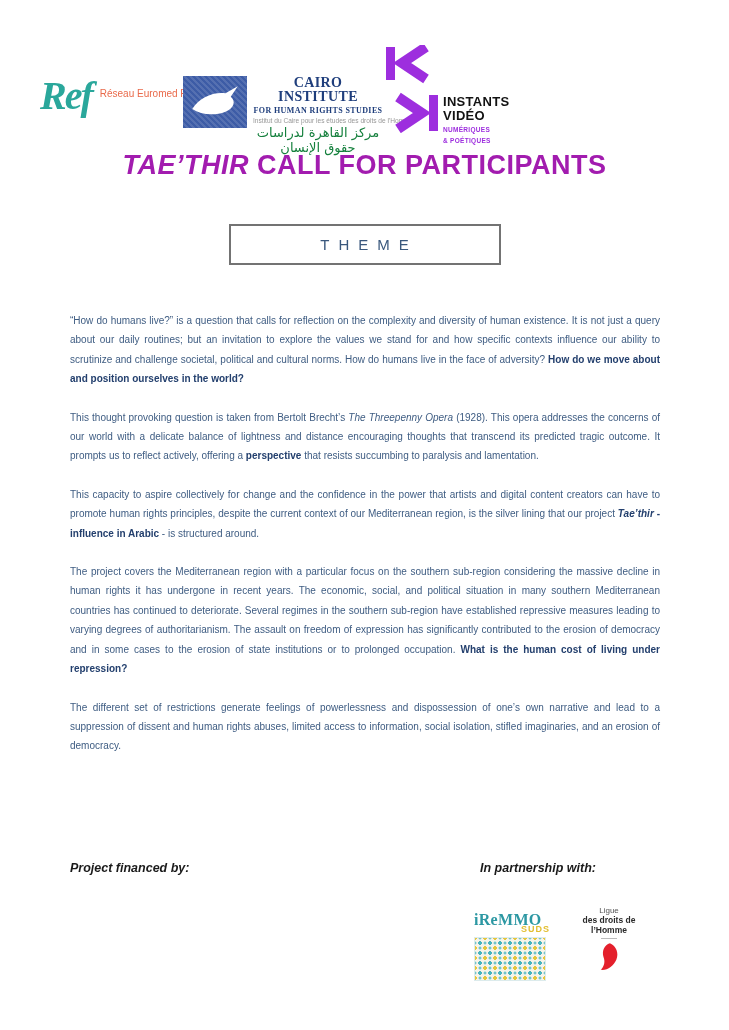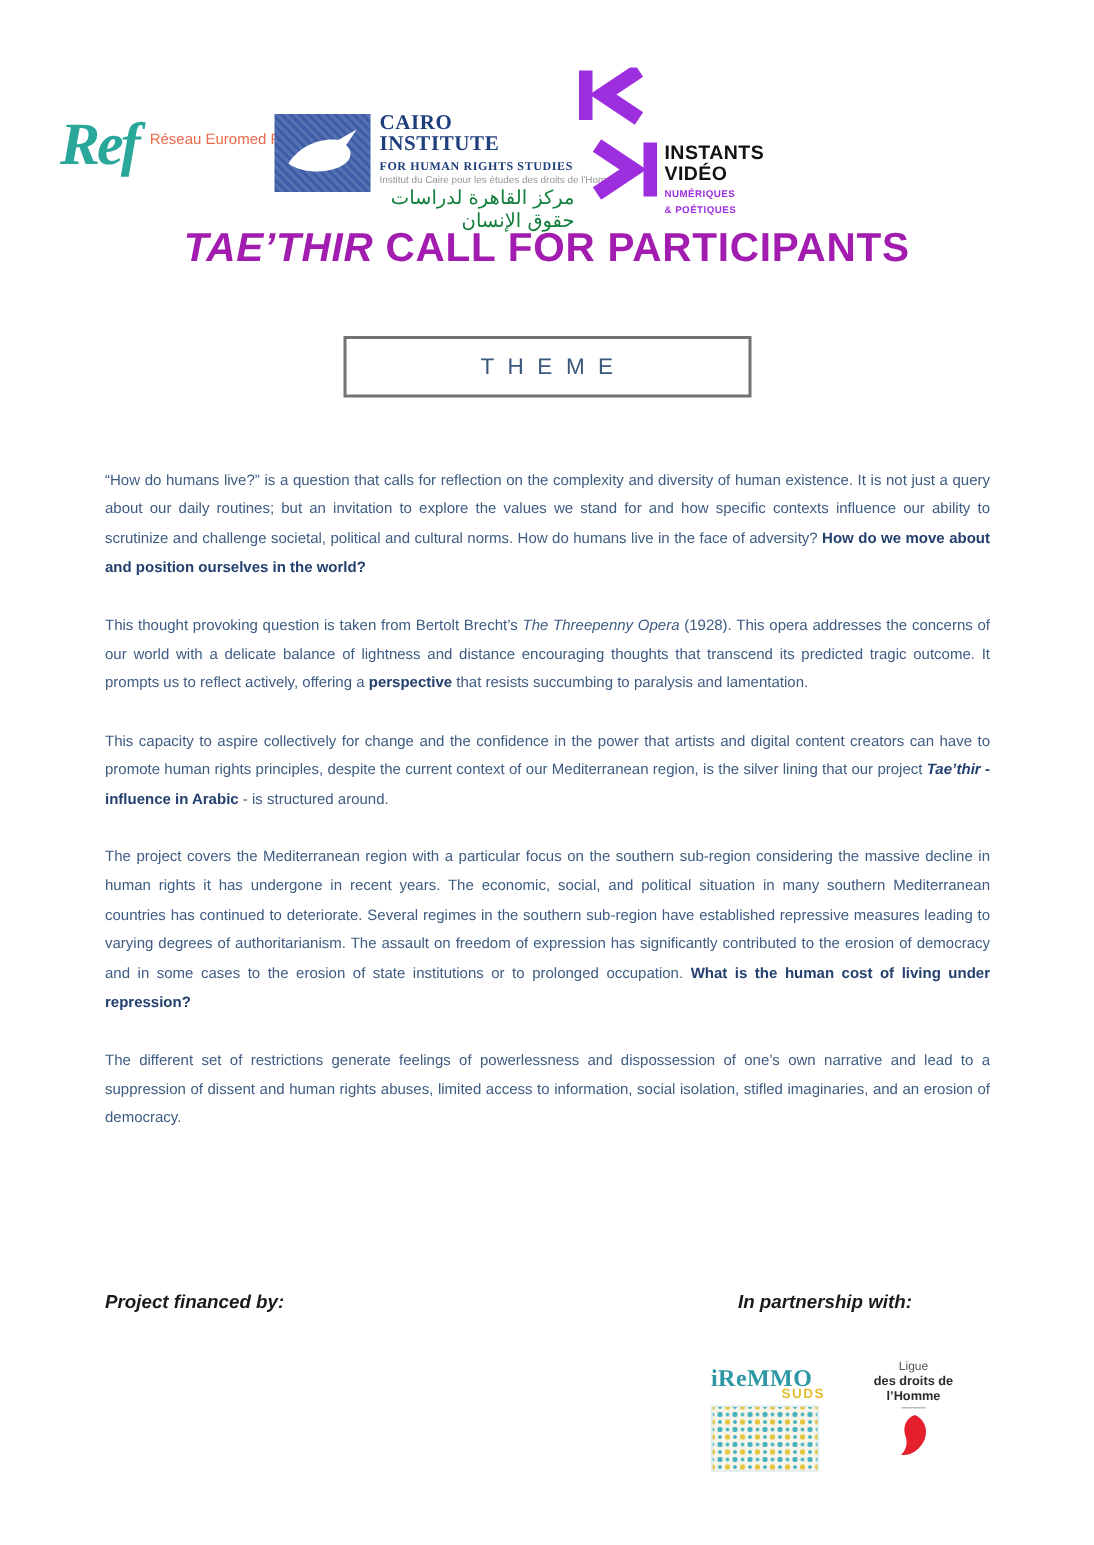--- a/index.html
+++ b/index.html
@@ -5,21 +5,21 @@
   html,body{margin:0;padding:0;background:#ffffff;}
   .page{position:relative;width:729px;height:1030px;background:#fff;overflow:hidden;
         font-family:"Liberation Sans",sans-serif;}
 
   
   .logo-ref{position:absolute;left:40px;top:76px;display:flex;align-items:center;}
   .ref-word{font-family:"Liberation Serif",serif;font-style:italic;font-weight:700;
             font-size:40px;color:#2AA79B;letter-spacing:-2px;line-height:40px;}
   .ref-label{font-size:10px;color:#E96A4B;margin-left:8px;margin-top:-6px;font-weight:500;}
 
-  .logo-cihrs{position:absolute;left:183px;top:76px;display:flex;}
+  .logo-cihrs{position:absolute;left:183px;top:76px;display:flex;text-align:center;}
   .cihrs-square{width:64px;height:52px;background:#3D5CA6;display:flex;align-items:center;justify-content:center;
     background-image:linear-gradient(45deg,rgba(255,255,255,.12) 25%,transparent 25%,transparent 50%,rgba(255,255,255,.12) 50%,rgba(255,255,255,.12) 75%,transparent 75%);
     background-size:6px 6px;}
   .cihrs-text{margin-left:6px;width:130px;}
   .cihrs-name{font-family:"Liberation Serif",serif;font-weight:700;font-size:14px;color:#1F3E7C;letter-spacing:.4px;line-height:14px;}
   .cihrs-subname{font-family:"Liberation Serif",serif;font-weight:700;font-size:8px;color:#1F3E7C;letter-spacing:.4px;margin-top:2px;}
   .cihrs-french{font-size:6.6px;color:#979797;margin-top:2px;white-space:nowrap;}
   .cihrs-arabic{font-family:"DejaVu Sans",sans-serif;font-size:13px;font-weight:400;color:#15803d;margin-top:1px;line-height:15px;}
 
   .logo-iv{position:absolute;left:386px;top:45px;display:flex;}
@@ -49,21 +49,21 @@
 
   
   .content{position:absolute;top:311px;left:70px;width:590px;text-align:justify;
            font-size:10px;line-height:19.4px;color:#3E5C82;}
   .content p{margin:0 0 19px 0;}
   .content span.b{font-weight:700;color:#24406E;}
   .content span.i{font-style:italic;}
 
   
   .fin-label{position:absolute;left:70px;top:861px;font-size:12.5px;font-weight:700;font-style:italic;color:#1a1a1a;}
-  .part-label{position:absolute;left:492px;top:861px;font-size:12.5px;font-weight:700;font-style:italic;color:#1a1a1a;}
+  .part-label{position:absolute;left:480px;top:861px;font-size:12.5px;font-weight:700;font-style:italic;color:#1a1a1a;}
 
   .logo-afd{position:absolute;left:88px;top:927px;display:flex;align-items:flex-start;}
   .afd-ring{width:38px;height:38px;border-radius:50%;
             background:conic-gradient(from 210deg,#26309b,#5b2d8f 80deg,#c22033 170deg,#e84e3c 240deg,#26309b 360deg);
             display:flex;align-items:center;justify-content:center;}
   .afd-ring-inner{width:22px;height:22px;border-radius:50%;background:#fff;}
   .afd-text{margin-left:6px;}
   .afd-acronym{font-size:26px;font-weight:700;color:#232D7D;line-height:25px;letter-spacing:1px;}
   .afd-sub{font-size:5px;font-weight:700;color:#232D7D;letter-spacing:.5px;line-height:6px;}
 

